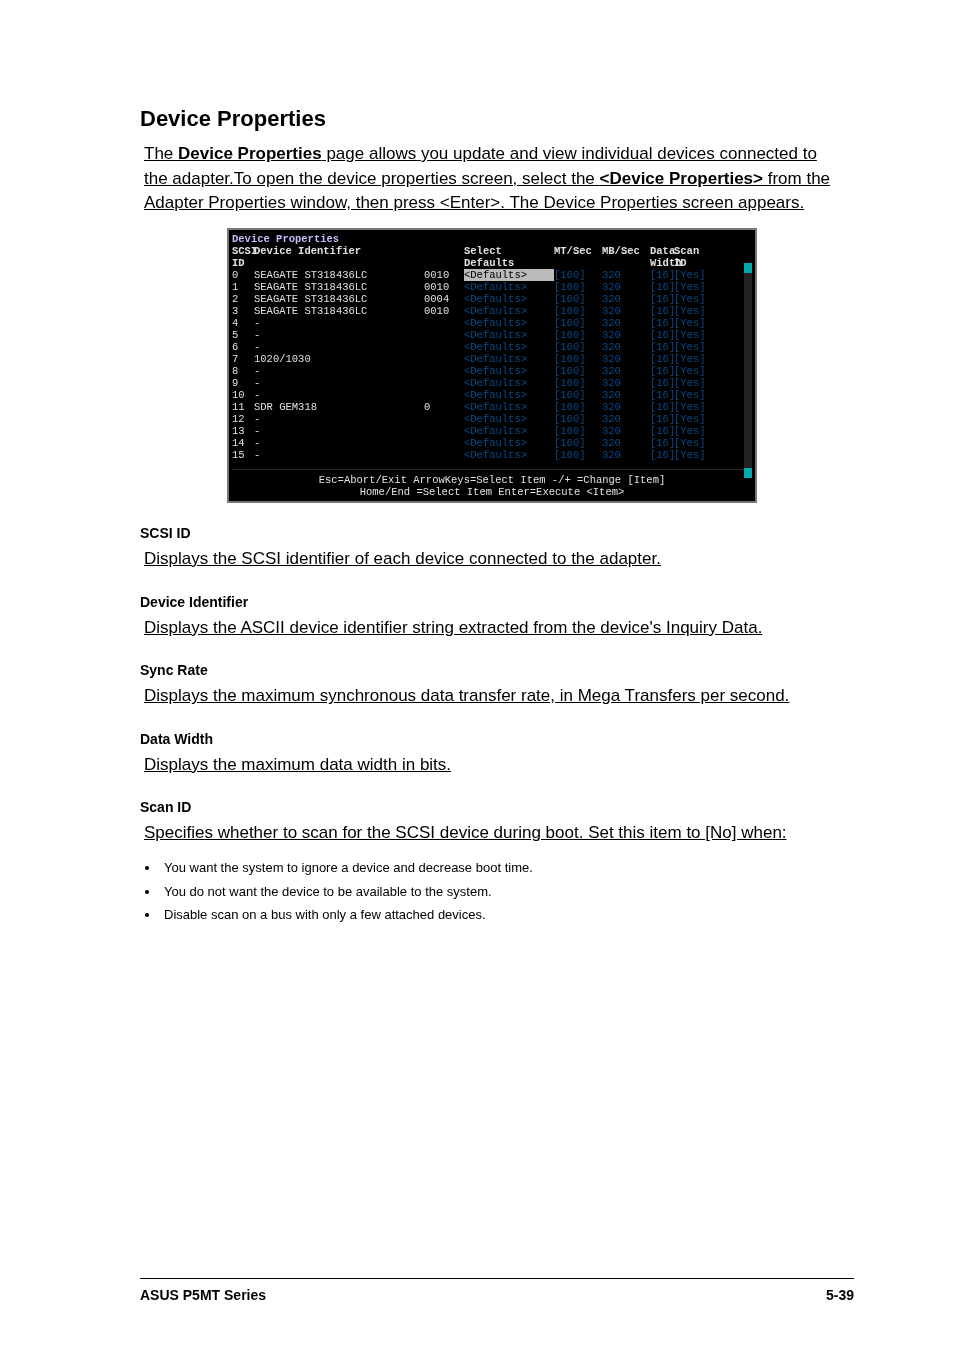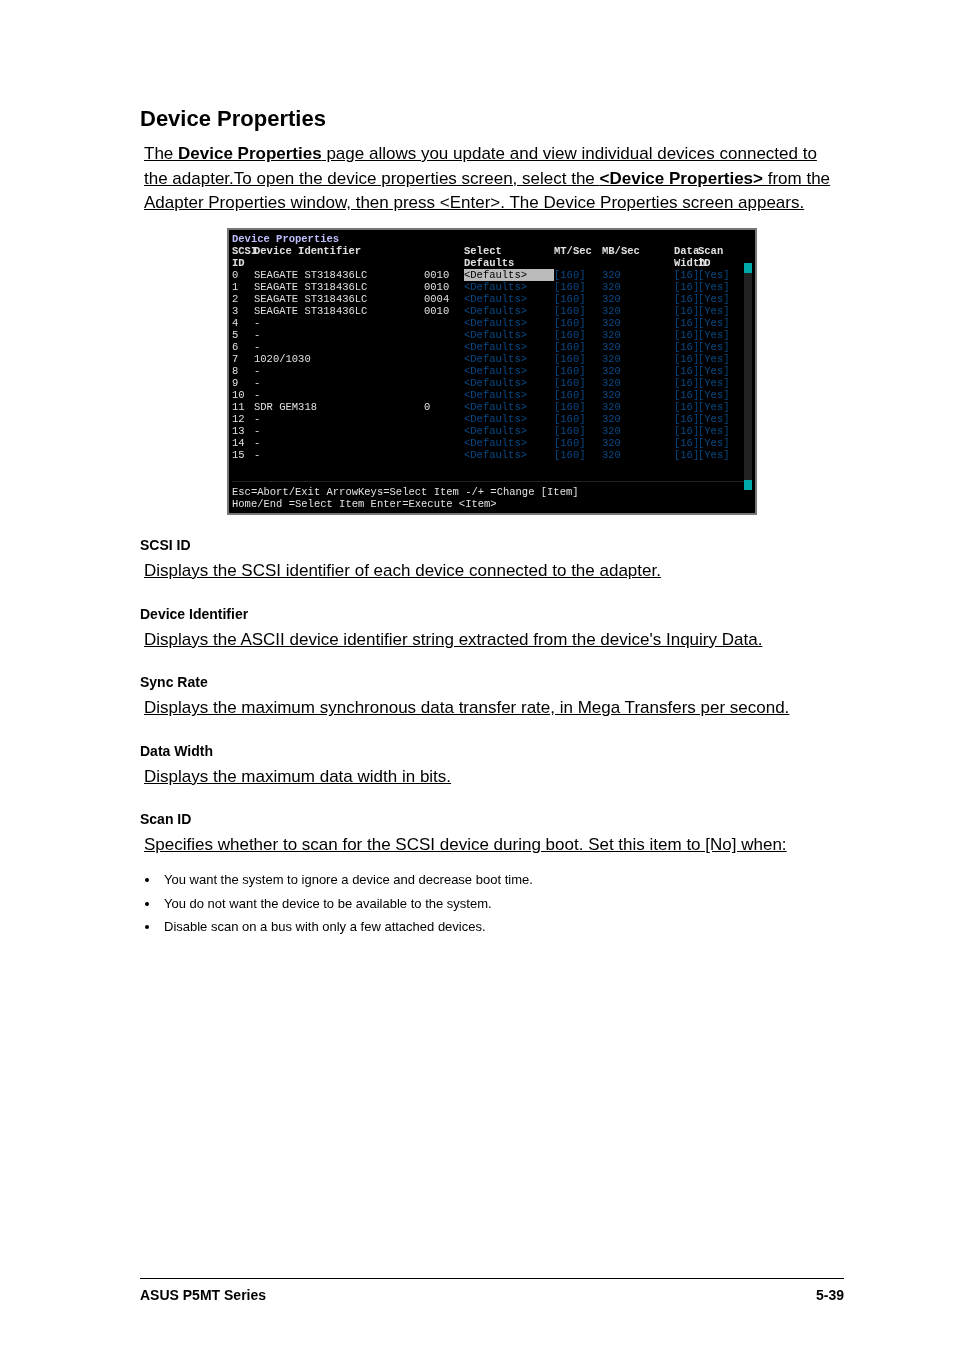--- a/index.html
+++ b/index.html
@@ -60,39 +60,39 @@
     position: relative;
   }
   .bios .title { color: #bfbfff; font-weight: bold; }
   .bios .hdr   { color: #e0e0e0; font-weight: bold; }
   .bios .row   { display: flex; height: 12px; }
   .bios .c0 { width: 22px; } 
   .bios .c1 { width: 170px; } 
   .bios .c2 { width: 40px; } 
   .bios .c3 { width: 90px; } 
   .bios .c4 { width: 48px; } 
-  .bios .c5 { width: 72px; } 
+  .bios .c5 { width: 48px; } 
   .bios .c6 { width: 24px; } 
   .bios .c7 { width: 42px; } 
   .bios .val  { color: #e0e0e0; }
   .bios .dim  { color: #064a88; }
   .bios .sel  { background: #bbb; color: #000; }
-  .bios .footer { color: #e0e0e0; margin-top: 20px; border-top: 1px solid #222; padding-top: 4px; }
+  .bios .footer { color: #e0e0e0; margin-top: 8px; border-top: 1px solid #222; padding-top: 4px; text-align: center; }
   .bios-scrollbar {
     position: absolute;
     right: 0; top: 30px; bottom: 20px; width: 8px;
     background: #222;
   }
   .bios-scrollbar .thumb {
     position: absolute; left:0; right:0; height: 10px; background: #0aa;
   }
   
   .page-footer {
     position: absolute;
-    left: 140px; right: 110px; bottom: 48px;
+    left: 140px; right: 100px; bottom: 48px;
     border-top: 1px solid #000;
     display: flex;
     justify-content: space-between;
     padding-top: 8px;
     font-size: 14px;
     font-weight: bold;
   }
 </style>
 </head>
 <body>

